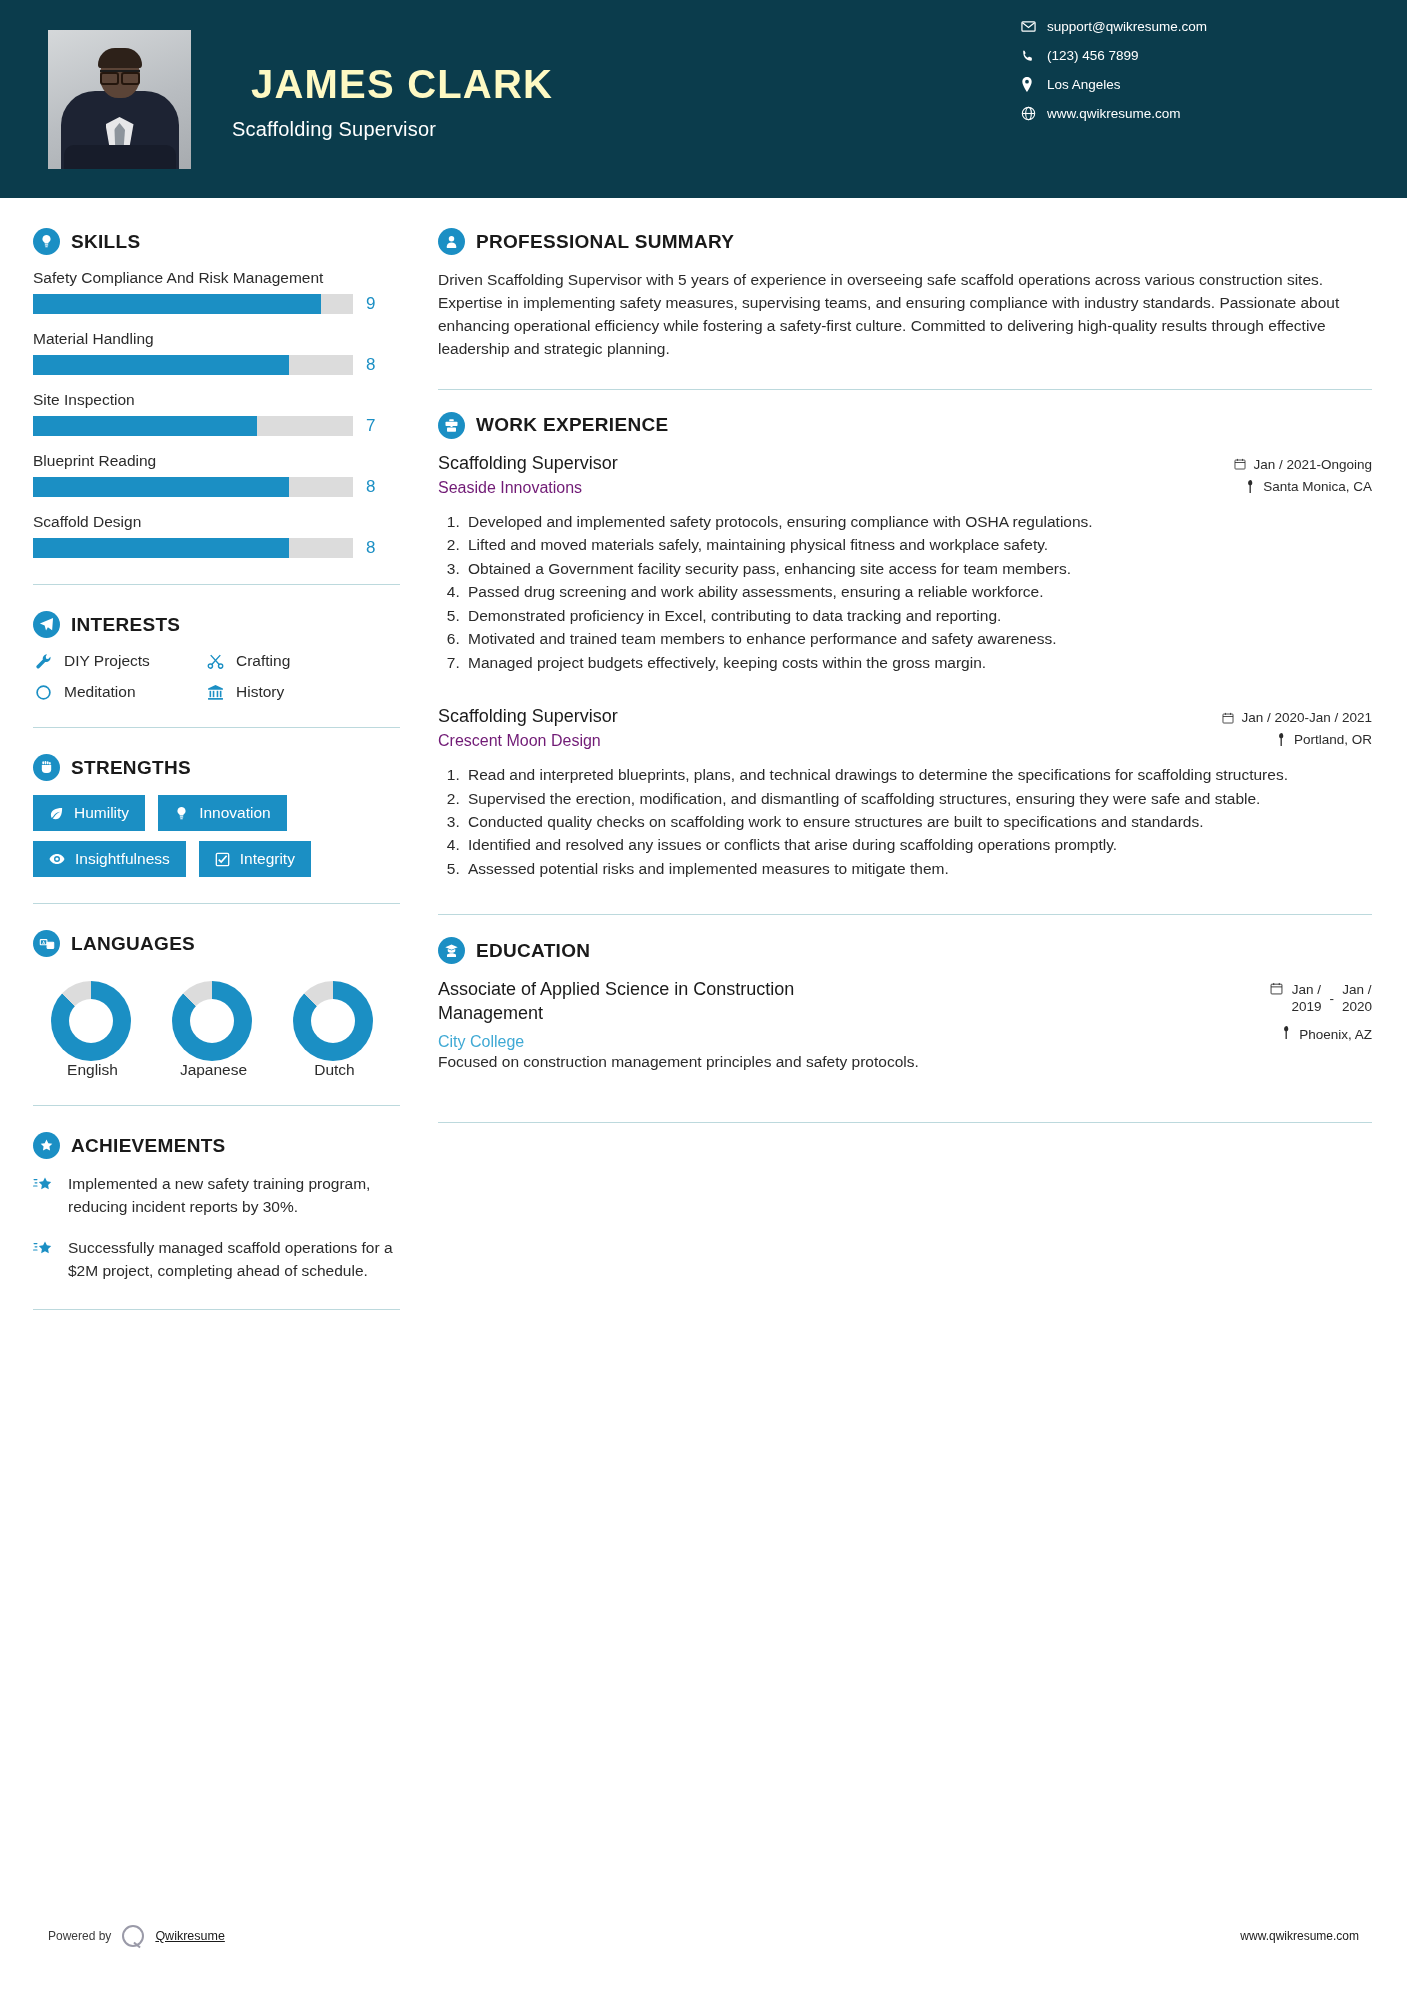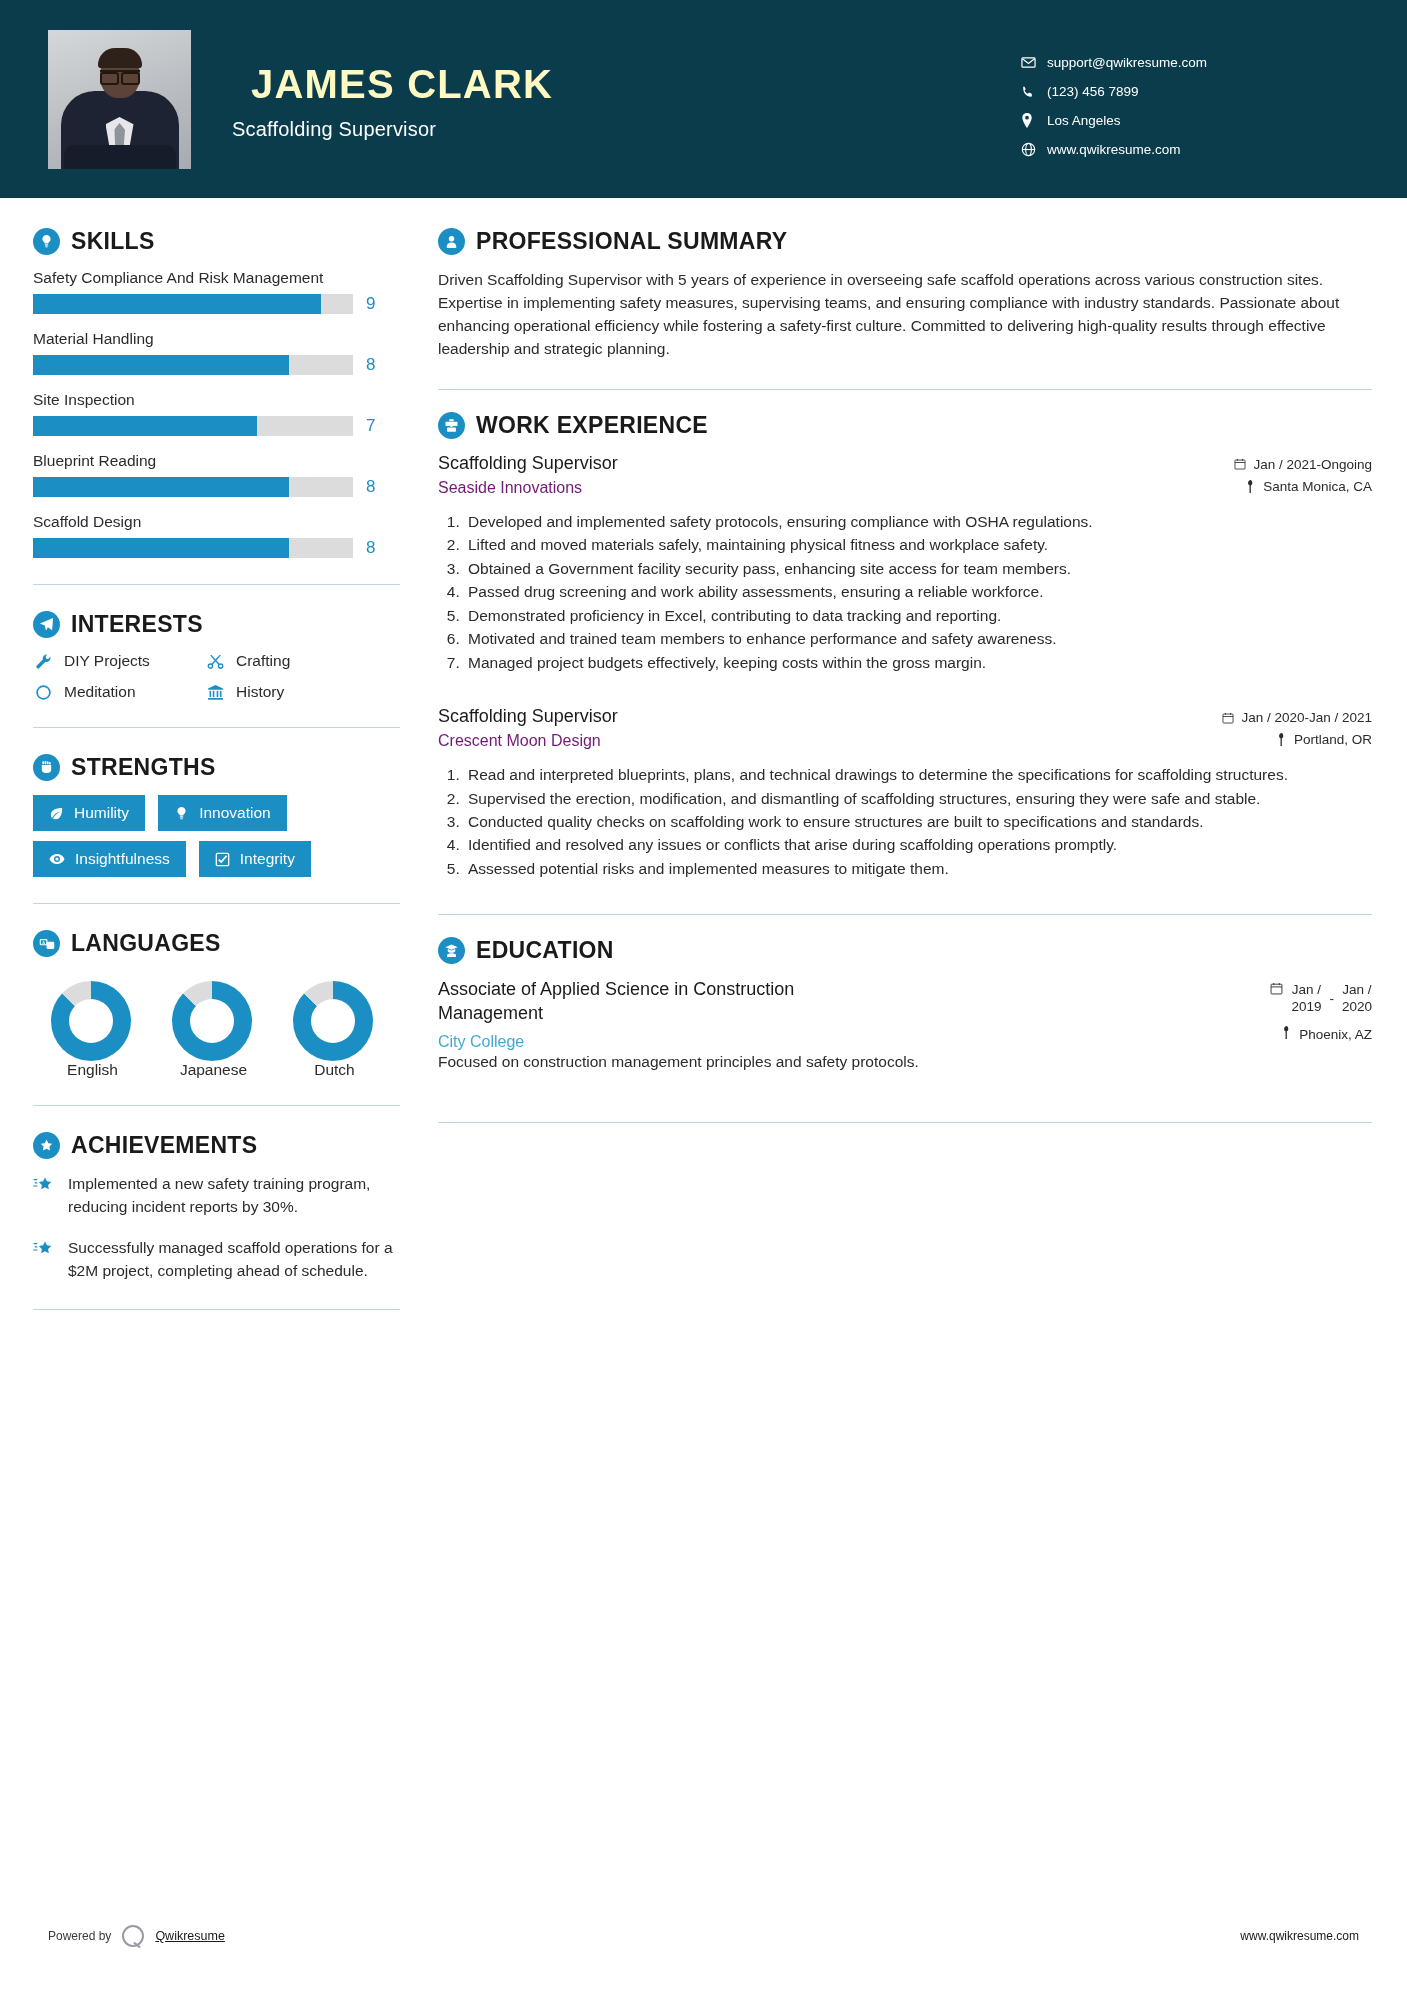--- a/index.html
+++ b/index.html
@@ -115,21 +115,21 @@
     color: #ffffff;
     font-size: 20px;
     font-weight: 400;
     margin-top: 11px;
     letter-spacing: 0.2px;
   }
 
   .contact {
     position: absolute;
     right: 56px;
-    top: 48px;
+    top: 12px;
     width: 330px;
   }
   .contact-row {
     display: flex;
     align-items: center;
     height: 29px;
     color: #ffffff;
     font-size: 13.5px;
   }
   .contact-ico {
@@ -157,21 +157,21 @@
   }
 
   
   .sec-head {
     display: flex;
     align-items: center;
     gap: 11px;
     margin-bottom: 14px;
   }
   .sec-title {
-    font-size: 23px;
+    font-size: 19px;
     font-weight: 700;
     color: #1a1a1a;
     letter-spacing: 0.3px;
   }
   .sec-icon {
     width: 27px; height: 27px;
     border-radius: 50%;
     background: #1b8fc4;
     display: flex; align-items: center; justify-content: center;
     flex: 0 0 27px;

